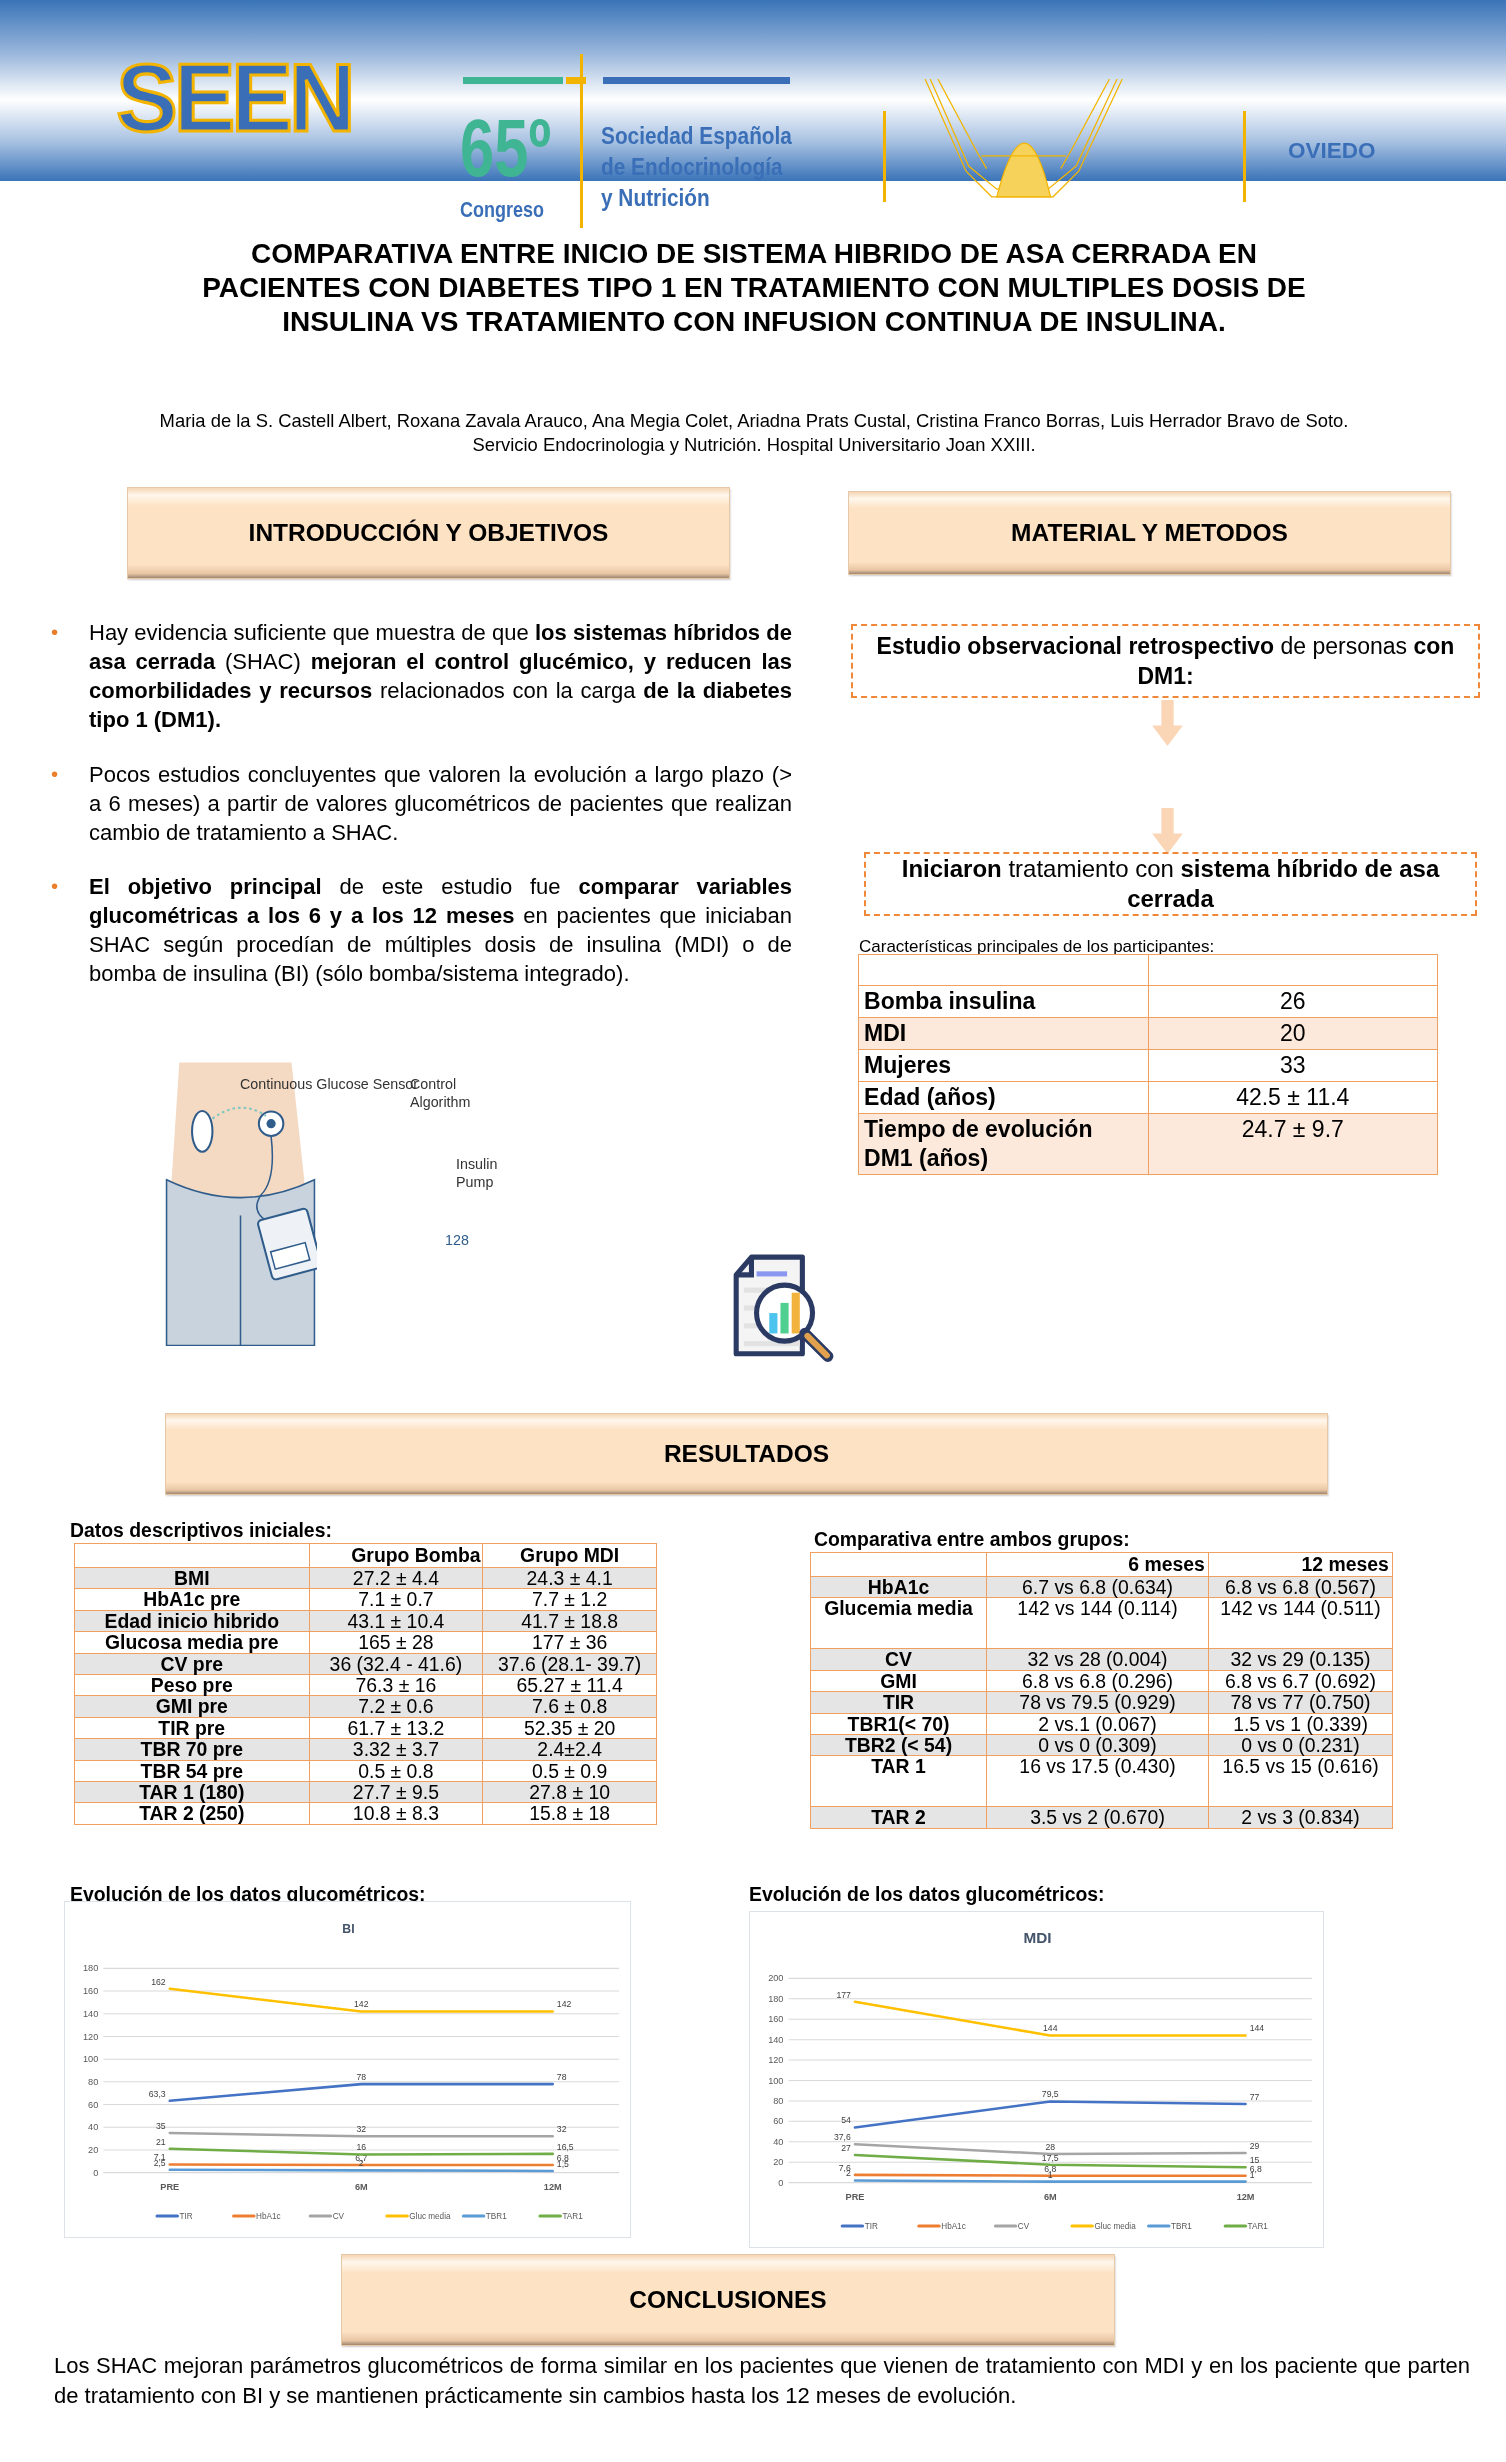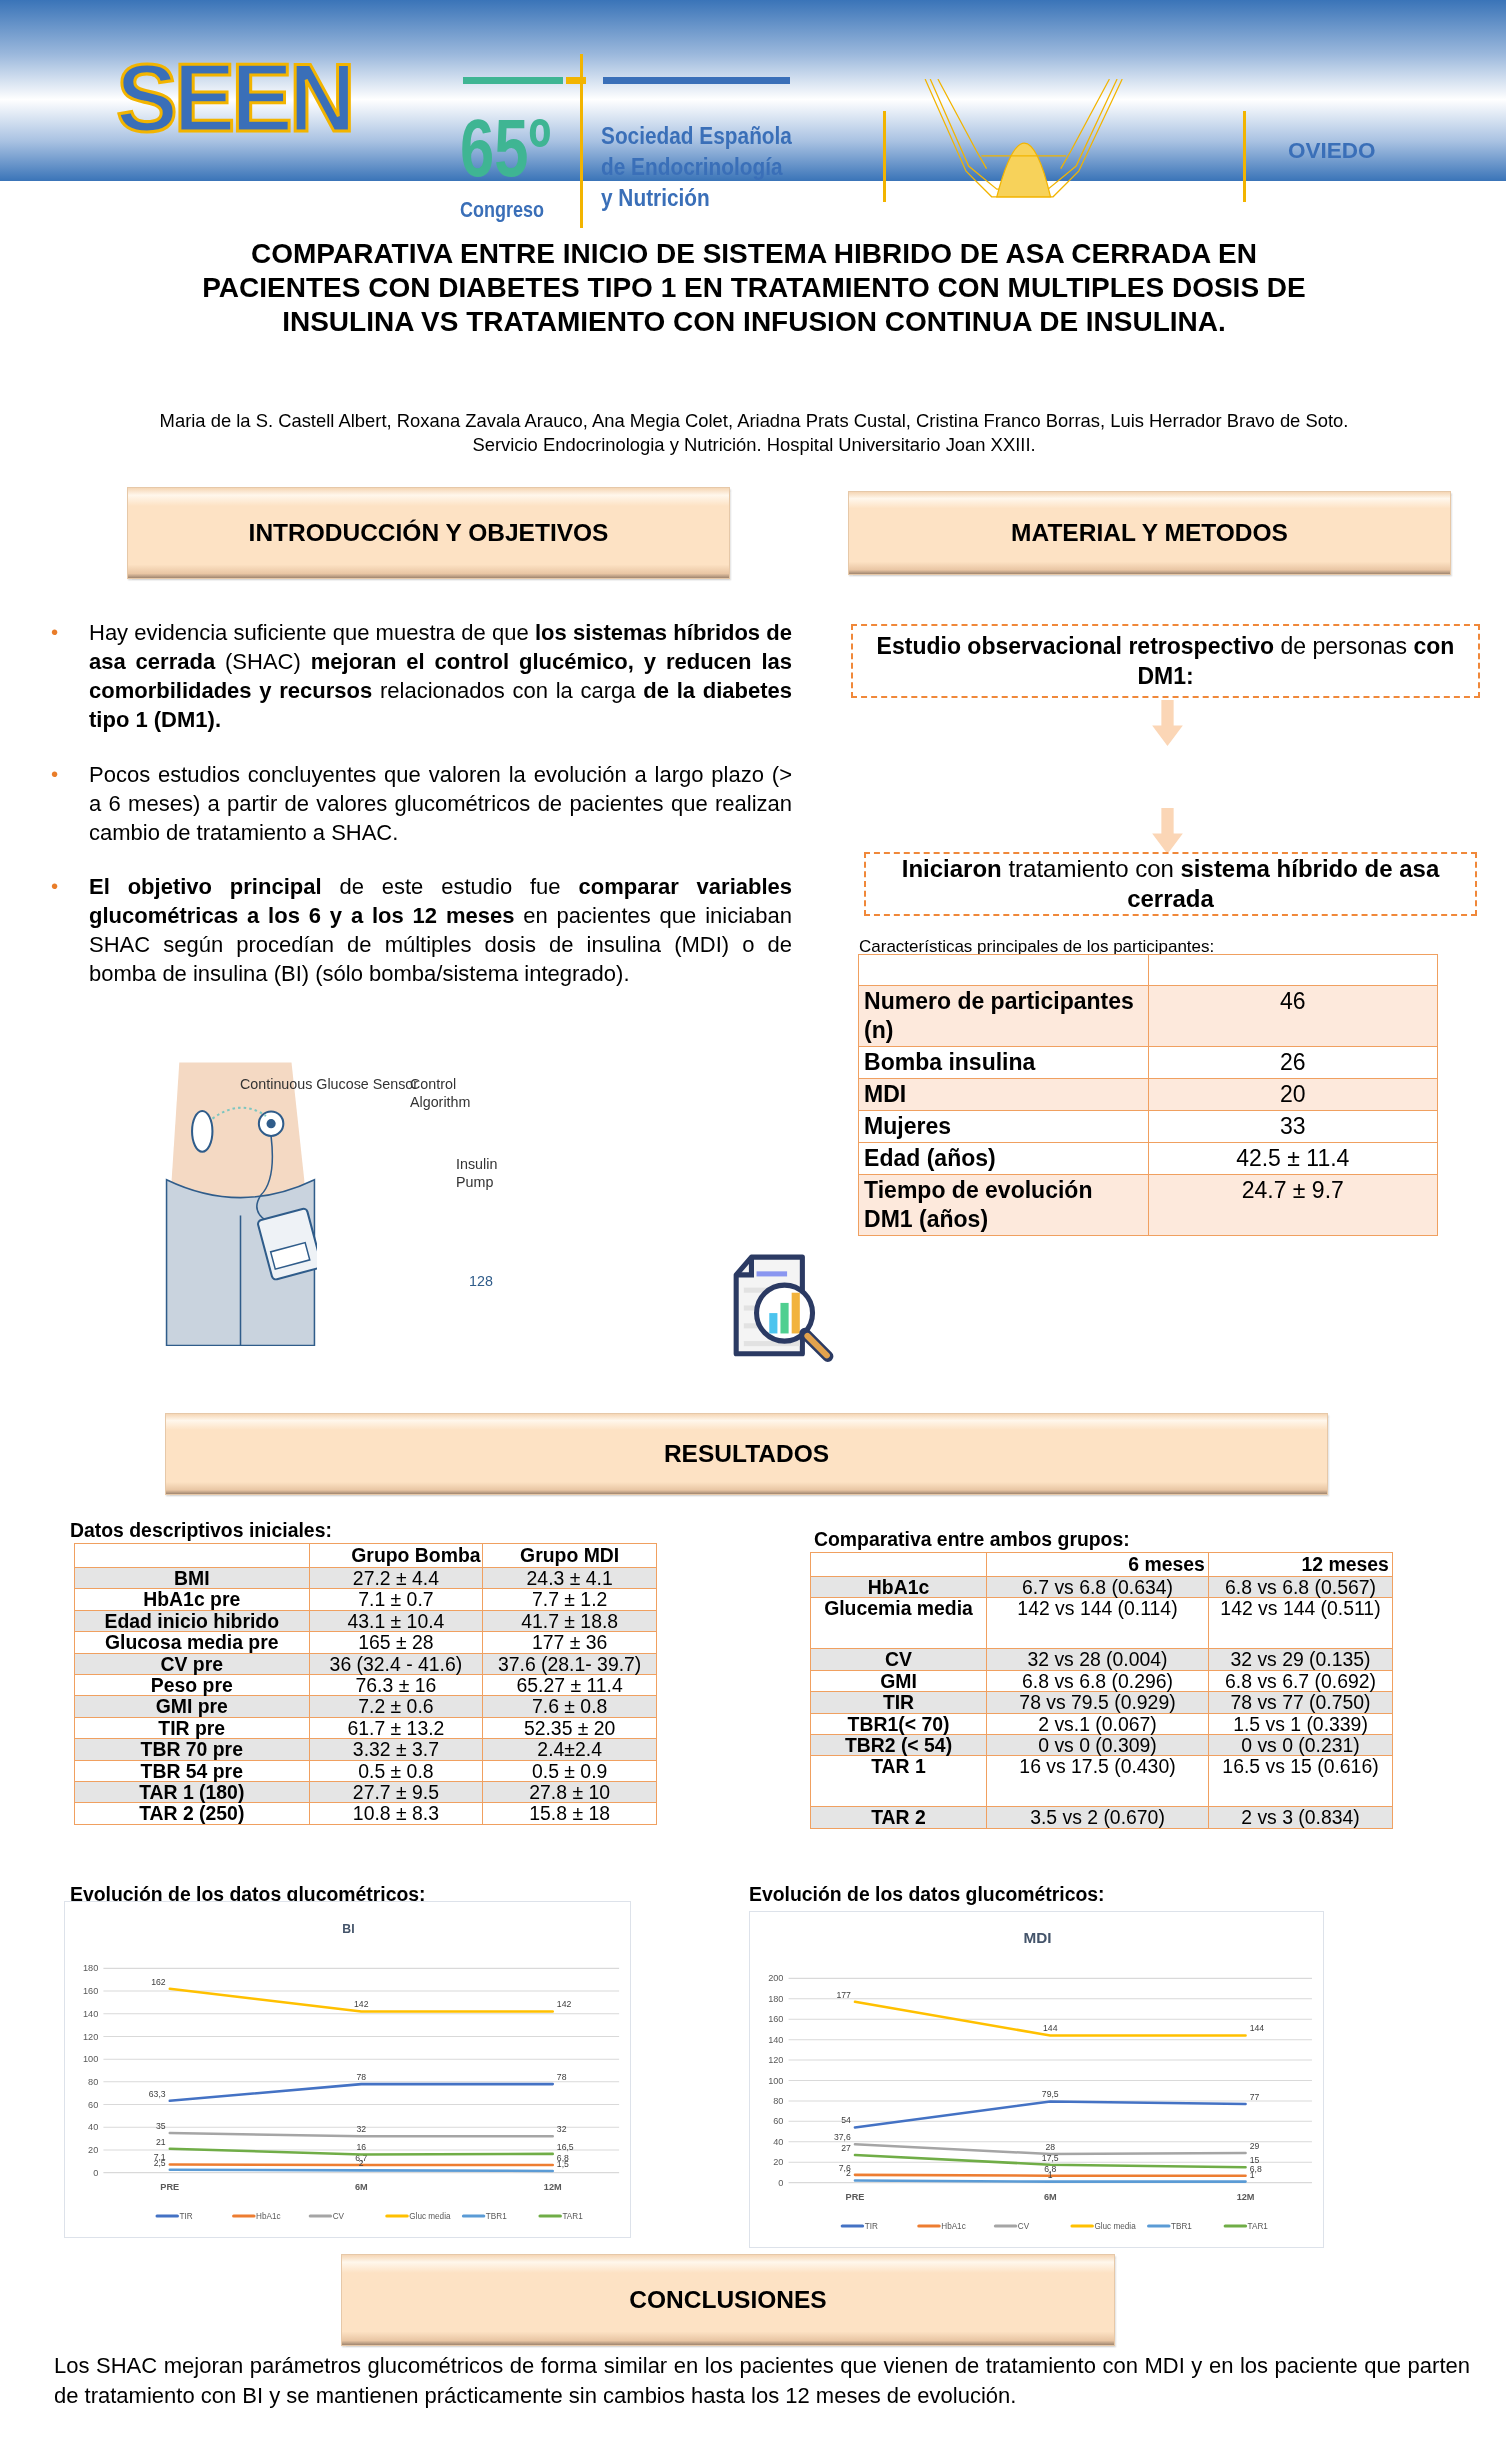--- a/index.html
+++ b/index.html
@@ -115,45 +115,41 @@
     <path d="M210 145 Q220 230 190 260 Q170 290 200 310" stroke="#2f5c8a" stroke-width="3" fill="none"></path>
     <g transform="rotate(-15 250 350)">
         <rect x="195" y="295" width="100" height="120" rx="8" fill="#eef2f6" stroke="#2f5c8a" stroke-width="4"></rect>
         <rect x="205" y="360" width="70" height="35" fill="#fff" stroke="#2f5c8a" stroke-width="3"></rect>
       </g>
   </svg>
   <div class="abs" style="left:240px;top:1075px;font-size:14.3px;line-height:18.4px;color:#333;">Continuous Glucose Sensor</div>
   <div class="abs" style="left:258px;top:1075px;font-size:0;"></div>
   <div class="abs" style="left:410px;top:1075px;font-size:14.3px;line-height:18.4px;color:#333;width:72px;">Control Algorithm</div>
   <div class="abs" style="left:456px;top:1155px;font-size:14.3px;line-height:18.4px;color:#333;width:61px;">Insulin Pump</div>
-  <div class="abs" style="left:469px;top:1232px;font-size:14.3px;color:#2f5c8a;margin-top:41px;">128</div>
+  <div class="abs" style="left:445px;top:1232px;font-size:14.3px;color:#2f5c8a;">128</div>
 
   <div class="abs dbox" style="left:851px;top:624px;width:629px;height:74px;">
       <span class="rich"><b>Estudio observacional retrospectivo</b><span> de personas </span><b>con DM1:</b></span>
     </div>
   <svg class="abs arrow" style="left:1152px;top:700px;" viewBox="0 0 60 90">
       <path d="M18 0 H42 V50 H60 L30 90 L0 50 H18 Z" fill="#fbd6b6"></path>
     </svg>
   <svg class="abs arrow" style="left:1152px;top:808px;" viewBox="0 0 60 90">
       <path d="M18 0 H42 V50 H60 L30 90 L0 50 H18 Z" fill="#fbd6b6"></path>
     </svg>
   <div class="abs dbox" style="left:864px;top:852px;width:613px;height:64px;">
       <span class="rich" style="font-size:24px;"><b>Iniciaron</b><span> tratamiento con </span><b>sistema híbrido de asa cerrada</b></span>
     </div>
 
   <div class="abs" style="left:859px;top:937px;font-size:17px;">Características principales de los participantes:</div>
   <table class="abs tbl ptbl" style="left:858px;top:954px;width:580px;">
     <tbody id="ptbody">
       <tr>
           <td class="k" style="height:31px;"></td>
           <td class="v"></td>
-        </tr>
-    <tr class="o">
-          <td class="k">Numero de participantes (n)</td>
-          <td class="v">46</td>
         </tr>
         <tr>
           <td class="k">Bomba insulina</td>
           <td class="v">26</td>
         </tr>
         <tr class="o">
           <td class="k">MDI</td>
           <td class="v">20</td>
         </tr>
         <tr>

